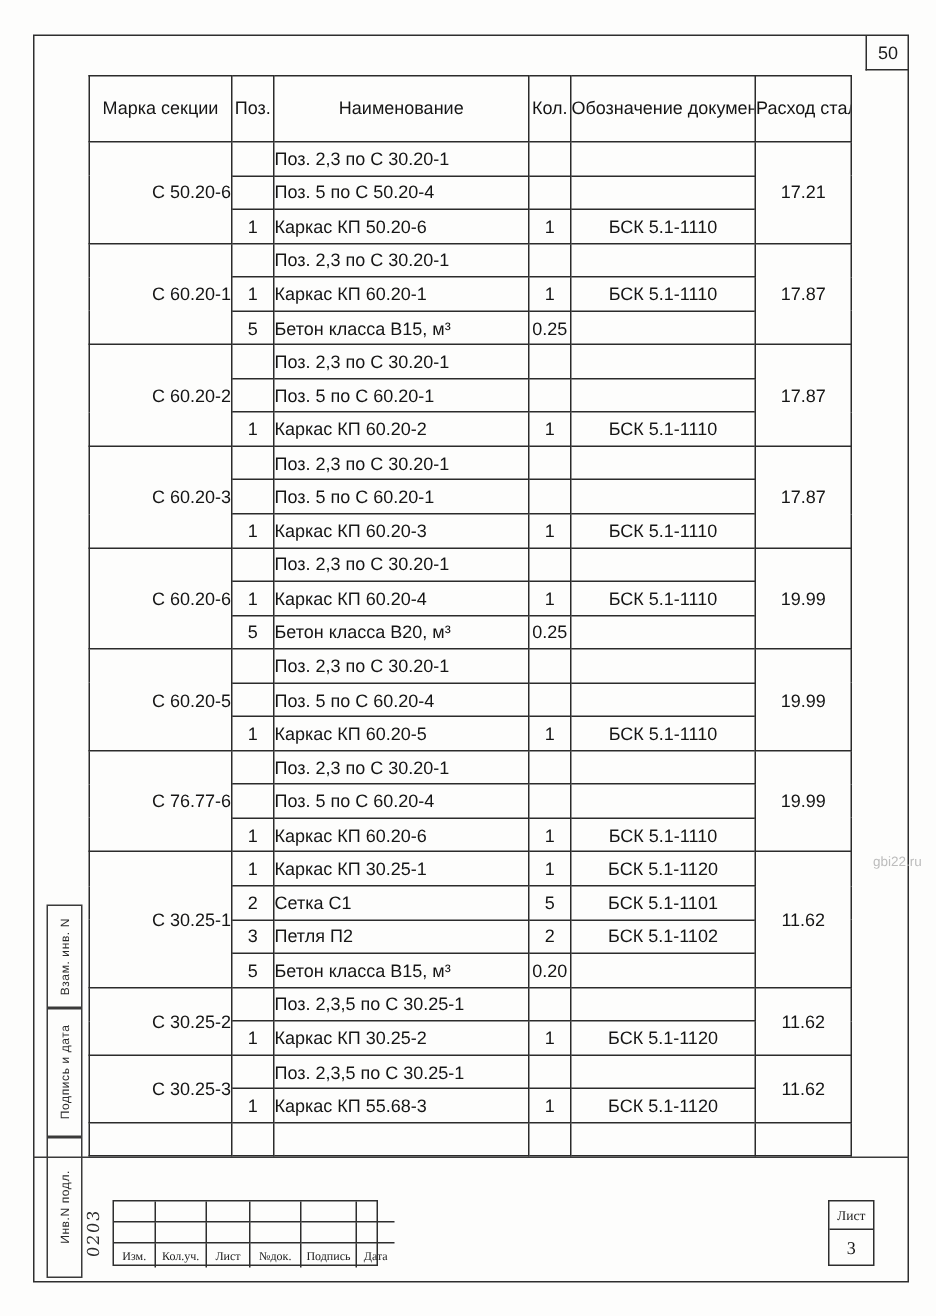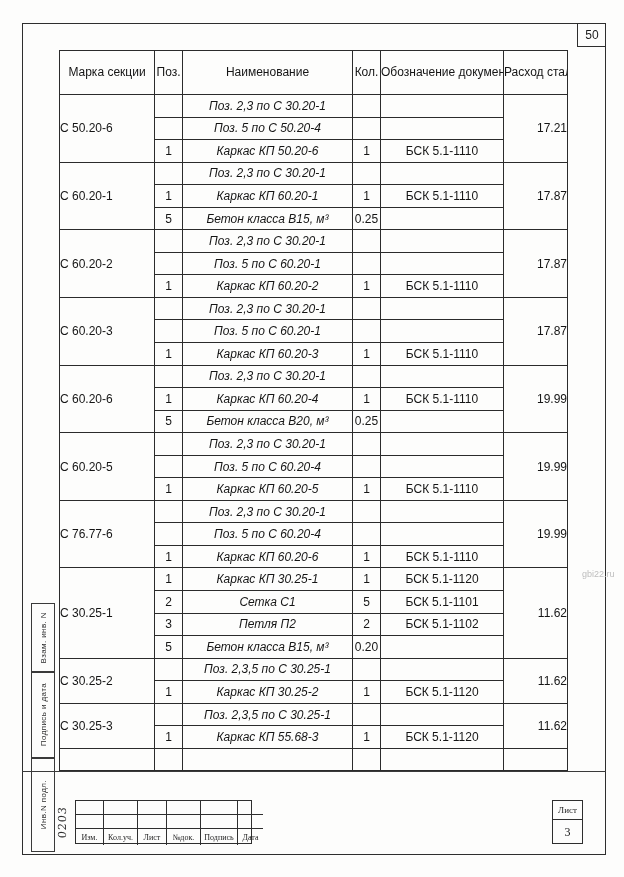--- a/index.html
+++ b/index.html
@@ -38,26 +38,26 @@
     border:1px solid #2b2b2b;
     padding:0;
     font-weight:normal;
     font-size:12px;
     overflow:hidden;white-space:nowrap;
     color:#151515;
     background:transparent;
   }
   table.spec thead th{height:43px;text-align:center;vertical-align:middle;line-height:1.2;}
   table.spec tbody td{height:21.55px;vertical-align:middle;}
-  td.c-mark{text-align:left;}
+  td.c-mark{text-align:right;}
   td.c-pos{text-align:center;}
-  td.c-name{text-align:center;padding-left:7px;font-style:italic;}
+  td.c-name{text-align:left;padding-left:7px;}
   td.c-qty{text-align:center;}
   td.c-doc{text-align:center;}
-  td.c-steel{text-align:right;}
+  td.c-steel{text-align:center;}
   th.h-steel{font-size:11.5px;}
 
   
   .under-rule{
     position:absolute;left:22px;top:771px;width:584px;height:0;
     border-top:1.3px solid #3a3a3a;
   }
 
   
   .stamp{position:absolute;left:75px;top:800px;width:508px;height:44px;}

